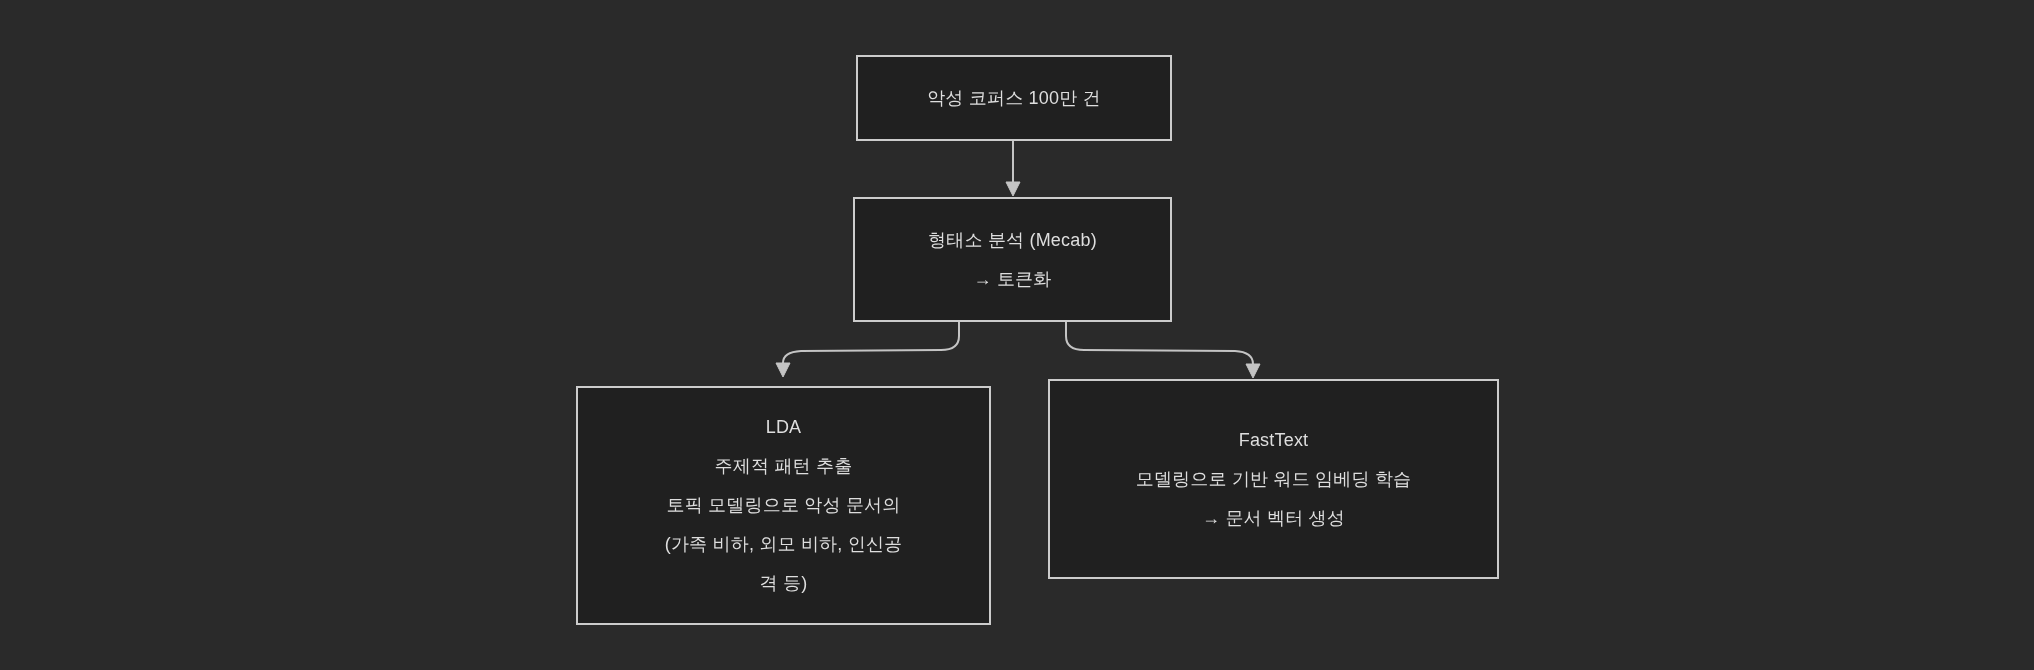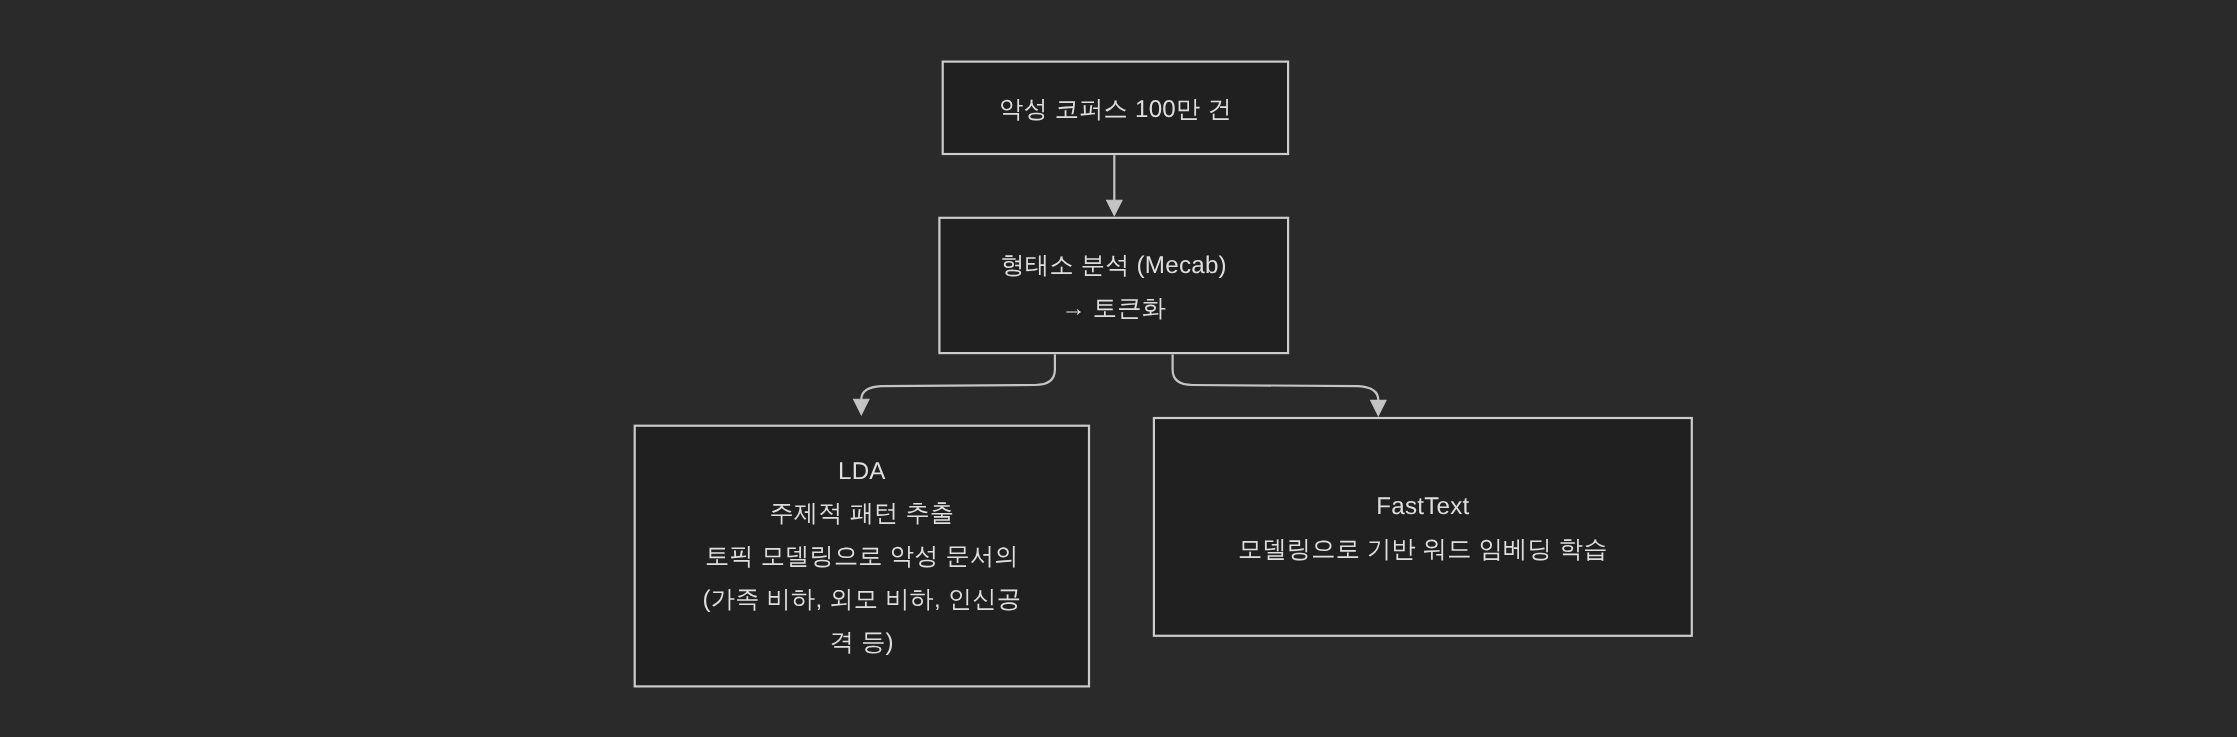--- a/index.html
+++ b/index.html
@@ -37,29 +37,29 @@
   .node{
     position:absolute;
     background:var(--node-fill);
     border:2px solid var(--node-border);
     color:var(--text-color);
     display:flex;
     flex-direction:column;
     align-items:center;
     justify-content:center;
     text-align:center;
-    font-size:22px;
+    font-size:18px;
     line-height:39px;
     letter-spacing:0.2px;
   }
   .node .line{display:block;white-space:nowrap;}
   .node-corpus  {left:856px; top:55px;  width:316px; height:86px;}
   .node-mecab   {left:853px; top:197px; width:319px; height:125px;}
   .node-lda     {left:576px; top:386px; width:415px; height:239px;}
-  .node-fasttext{left:1048px;top:379px; width:491px; height:200px;}
+  .node-fasttext{left:1048px;top:379px; width:451px; height:200px;}
 </style>
 </head>
 <body>
 
 <div class="stage">
 
   <svg class="edge-layer" width="2034" height="670" viewBox="0 0 2034 670" aria-hidden="true">
 
     <path d="M1013,141 L1013,182"></path>
     <polygon points="1013,196 1006,182 1020,182"></polygon>
@@ -84,15 +84,16 @@
     <span class="line">LDA</span>
     <span class="line">주제적 패턴 추출</span>
     <span class="line">토픽 모델링으로 악성 문서의</span>
     <span class="line">(가족 비하, 외모 비하, 인신공</span>
     <span class="line">격 등)</span>
   </div>
 
   <div class="node node-fasttext">
     <span class="line">FastText</span>
     <span class="line">모델링으로 기반 워드 임베딩 학습</span>
+    <span class="line">→ 문서 벡터 생성</span>
   </div>
 
 </div>
 
 </body></html>

